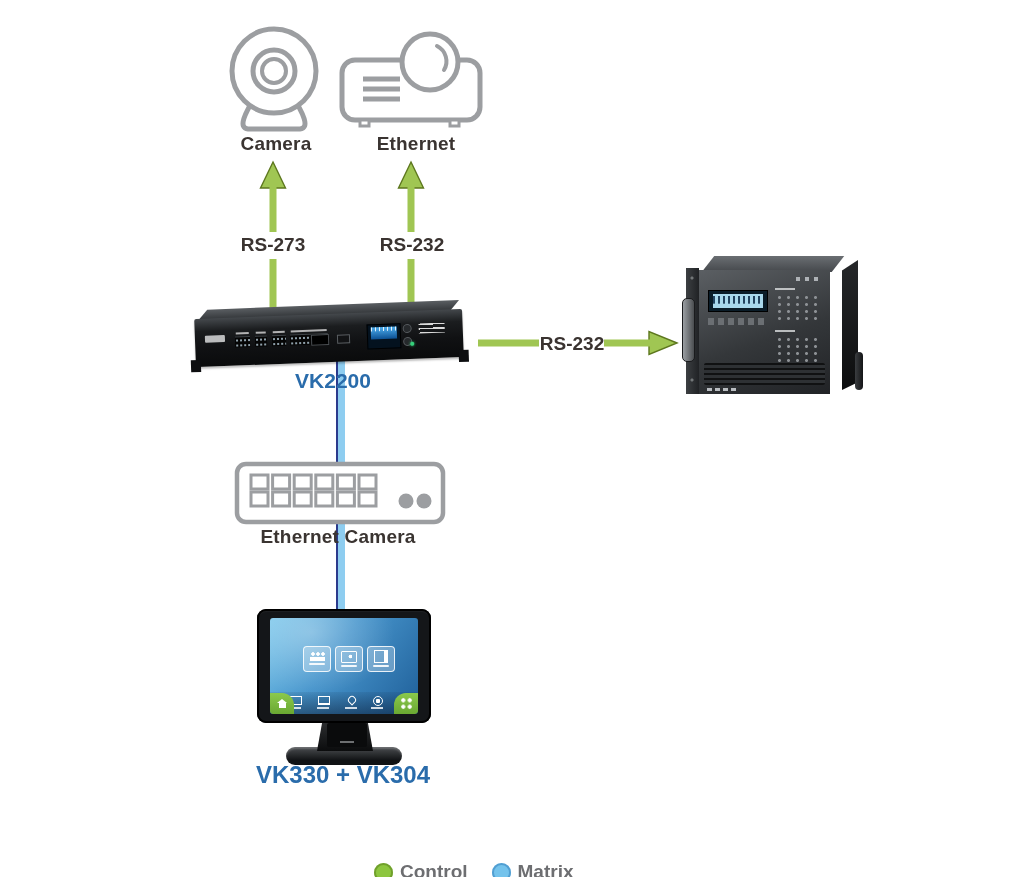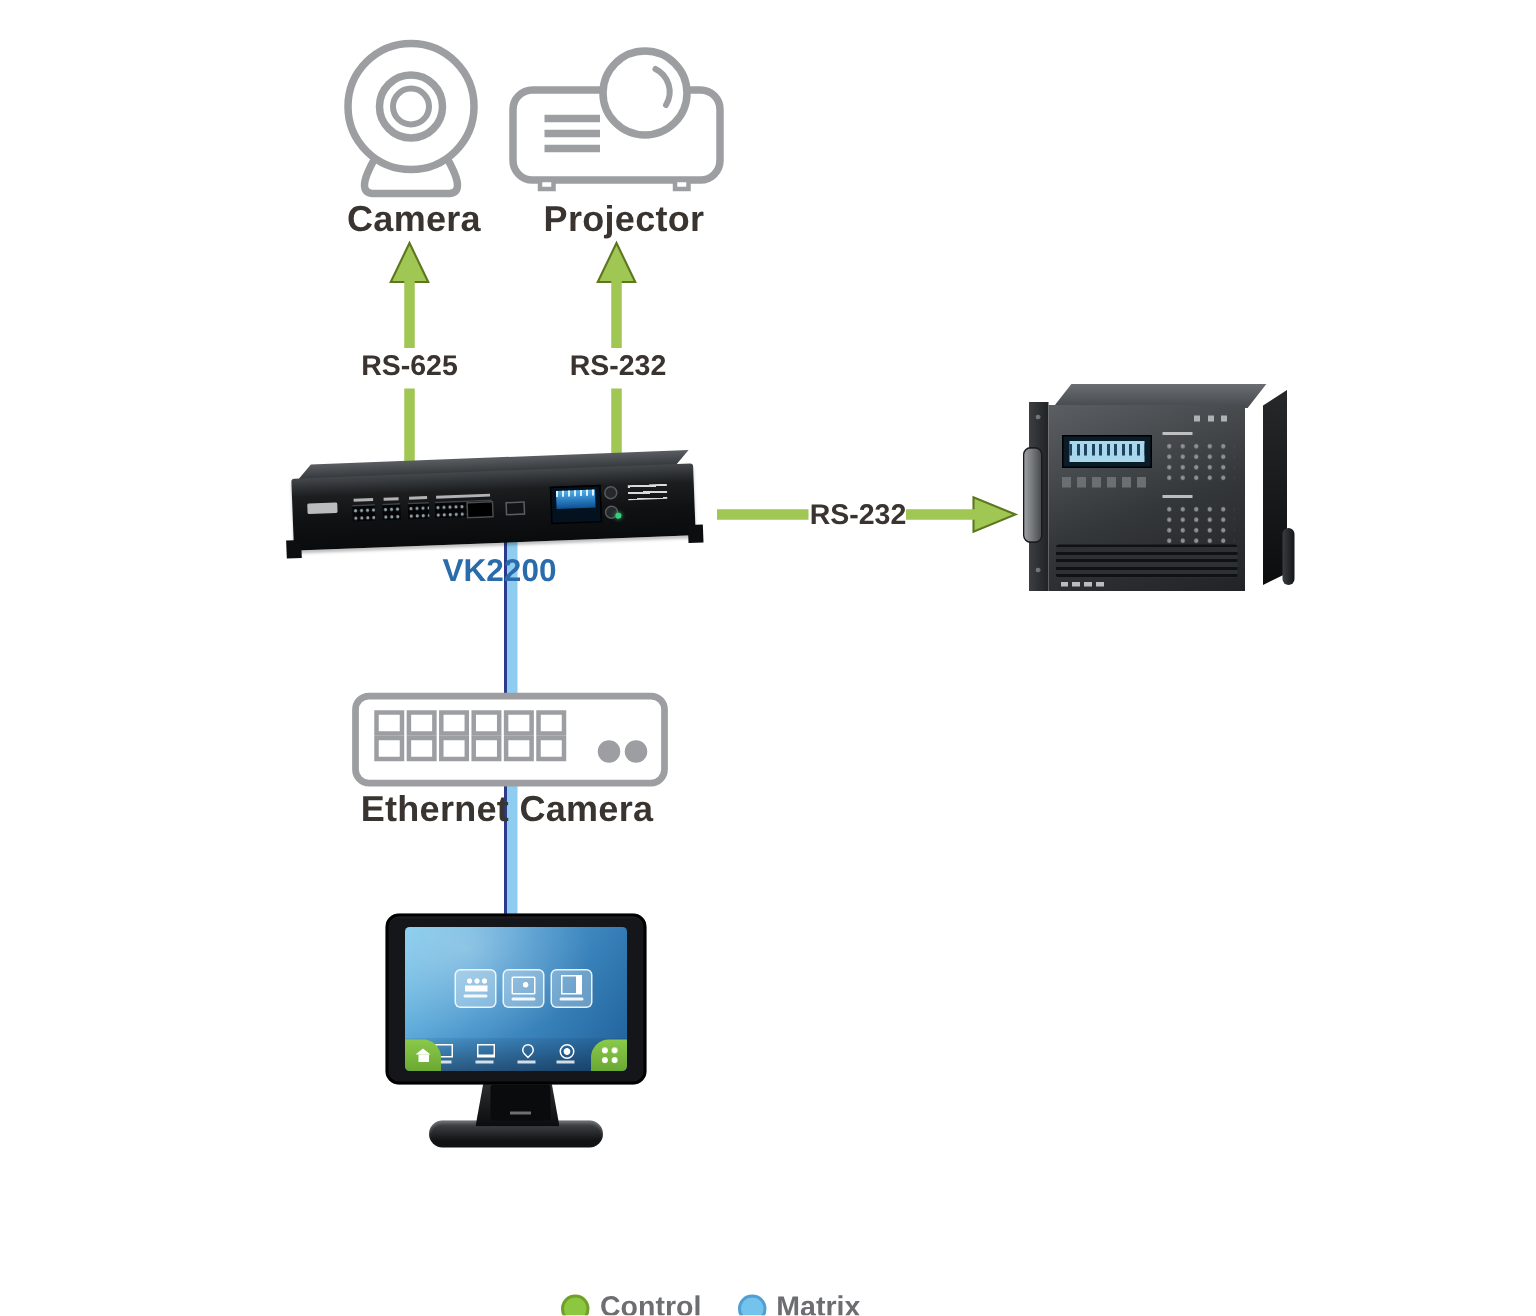--- a/index.html
+++ b/index.html
@@ -1,21 +1,21 @@
 <!DOCTYPE html>
 <html><head>
 <meta charset="utf-8">
 <style>
   html,body{margin:0;padding:0;background:#fff;}
   .canvas{position:relative;width:1024px;height:877px;background:#ffffff;overflow:hidden;
           font-family:"Liberation Sans",sans-serif;}
   .abs{position:absolute;}
 
   
-  .dev-label{position:absolute;transform:translateX(-50%);color:#3a3431;font-size:24px;
+  .dev-label{position:absolute;transform:translateX(-50%);color:#3a3431;font-size:19px;
              font-weight:600;letter-spacing:.2px;white-space:nowrap;}
   .conn-label{position:absolute;transform:translateX(-50%);color:#3a3330;font-size:19px;
               font-weight:700;white-space:nowrap;z-index:3;}
   .blue-label{position:absolute;transform:translateX(-50%);color:#2a6cab;font-weight:700;
               white-space:nowrap;text-align:center;}
   .lbl-vk2200{font-size:21px;left:333px;top:369px;}
   .lbl-matrix{font-size:19px;left:770px;top:402px;line-height:20px;color:#2166a8;}
   .lbl-panel{font-size:24px;left:343px;top:761px;}
 
   
@@ -167,28 +167,28 @@
   <svg class="abs" style="left:338px;top:30px;" width="148" height="100" viewBox="0 0 148 100">
     <rect x="4" y="30" width="138" height="60" rx="13" fill="#ffffff" stroke="#9c9ea1" stroke-width="5"></rect>
     <rect x="22" y="90" width="9" height="6" fill="#ffffff" stroke="#9c9ea1" stroke-width="3"></rect>
     <rect x="112" y="90" width="9" height="6" fill="#ffffff" stroke="#9c9ea1" stroke-width="3"></rect>
     <circle cx="92" cy="32" r="28" fill="#ffffff" stroke="#9c9ea1" stroke-width="5"></circle>
     <path d="M99,16 A17,17 0 0 1 106,40" fill="none" stroke="#9c9ea1" stroke-width="4" stroke-linecap="round"></path>
     <line x1="25" y1="49" x2="62" y2="49" stroke="#9c9ea1" stroke-width="5"></line>
     <line x1="25" y1="59" x2="62" y2="59" stroke="#9c9ea1" stroke-width="5"></line>
     <line x1="25" y1="69" x2="62" y2="69" stroke="#9c9ea1" stroke-width="5"></line>
   </svg>
-  <div class="dev-label" style="left:416px;top:133px;">Projector</div>
+  <div class="dev-label" style="left:416px;top:133px;">Ethernet</div>
 
   <svg class="arrow-svg" style="left:258px;top:160px;" width="30" height="162" viewBox="0 0 30 162">
     <polygon points="15,2 27.5,28 2.5,28" fill="#a0c653" stroke="#5d771e" stroke-width="1.4"></polygon>
     <rect x="11.5" y="26" width="7" height="46" fill="#a0c653"></rect>
     <rect x="11.5" y="99" width="7" height="63" fill="#a0c653"></rect>
   </svg>
-  <div class="conn-label" style="left:273px;top:234px;">RS-625</div>
+  <div class="conn-label" style="left:273px;top:234px;">RS-273</div>
 
   <svg class="arrow-svg" style="left:396px;top:160px;" width="30" height="162" viewBox="0 0 30 162">
     <polygon points="15,2 27.5,28 2.5,28" fill="#a0c653" stroke="#5d771e" stroke-width="1.4"></polygon>
     <rect x="11.5" y="26" width="7" height="46" fill="#a0c653"></rect>
     <rect x="11.5" y="99" width="7" height="63" fill="#a0c653"></rect>
   </svg>
   <div class="conn-label" style="left:412px;top:234px;">RS-232</div>
 
   <svg class="arrow-svg" style="left:478px;top:329px;" width="202" height="28" viewBox="0 0 202 28">
     <polygon points="199,14 171,2.5 171,25.5" fill="#a0c653" stroke="#5d771e" stroke-width="1.4"></polygon>
@@ -293,20 +293,21 @@
       <div class="mi mi-grid"></div>
       <div class="milab" style="left:129px;"></div>
     </div>
     <div class="tp-corner tp-home">
       <div class="house"></div>
     </div>
     <div class="tp-corner tp-apps">
       <div class="dots4"></div>
     </div>
   </div>
+  <div class="blue-label lbl-panel">VK330 + VK304</div>
 
   <div class="legend">
     <div class="legend-item">
       <div class="legend-dot dot-green"></div>
       <div class="legend-text">Control</div>
     </div>
     <div class="legend-item">
       <div class="legend-dot dot-blue"></div>
       <div class="legend-text">Matrix</div>
     </div>

